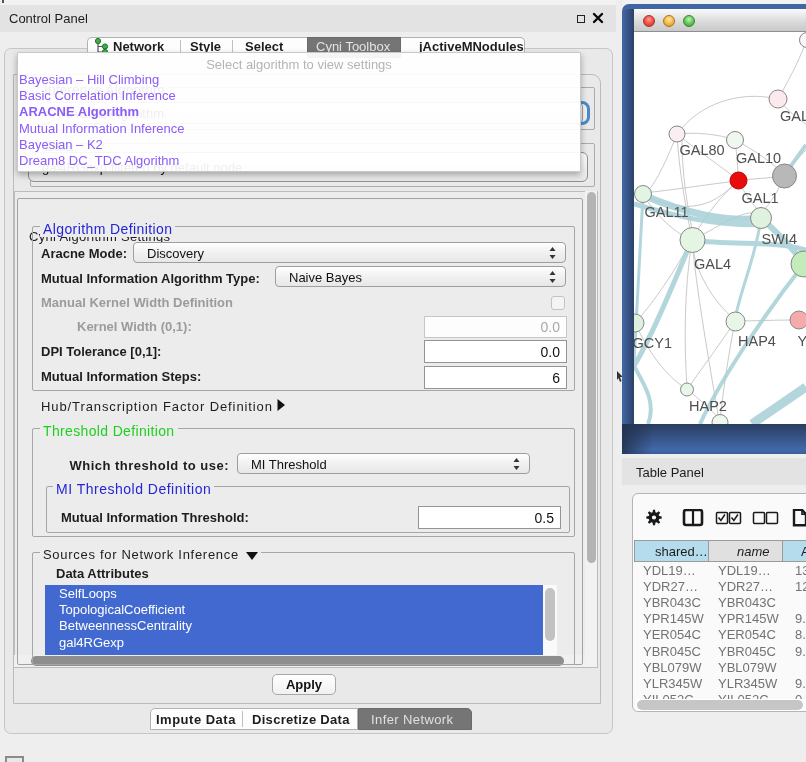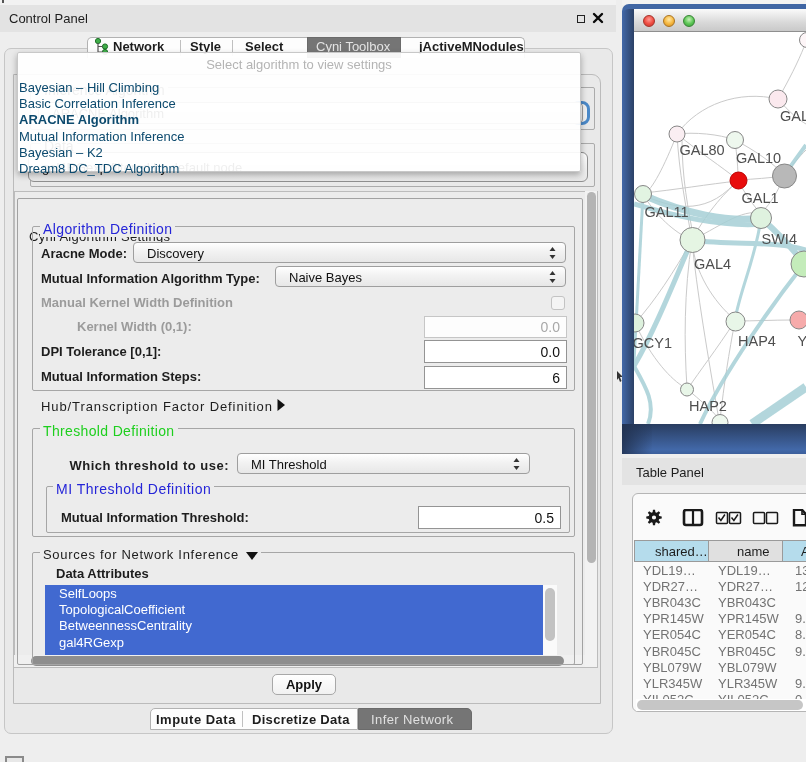--- a/index.html
+++ b/index.html
@@ -158,21 +158,21 @@
   <div class="abs" style="left:150px;top:708px;width:208px;height:22px;background:#fdfdfd;border:1px solid #b2b2b2;border-radius:5px 0 0 0;"></div>
   <div class="abs" style="left:242px;top:711px;width:1px;height:16px;background:#c0c0c0;"></div>
   <div class="abs" style="left:358px;top:708px;width:114px;height:22px;background:#757575;border:1px solid #6b6b6b;border-radius:0 5px 0 0;"></div>
   <div class="abs b13" style="left:156px;top:712px;letter-spacing:0.5px;">Impute Data</div>
   <div class="abs b13" style="left:252px;top:712px;letter-spacing:0.3px;">Discretize Data</div>
   <div class="abs" style="left:371px;top:712px;font-size:13px;color:#e0e0e0;letter-spacing:0.4px;">Infer Network</div>
 </div>
 
 <div class="abs" style="left:17px;top:52px;width:564px;height:120px;background:rgba(255,255,255,0.93);border:1px solid #c8c8c8;border-radius:2px;box-shadow:0 3px 6px rgba(0,0,0,0.3);z-index:5;"></div>
 <div class="abs" style="left:17px;top:57px;width:564px;text-align:center;font-size:13px;color:#b4b4b4;z-index:5;">Select algorithm to view settings</div>
-<div class="abs" style="left:19px;top:80px;font-size:13px;color:#0c4a6e;line-height:16.2px;z-index:5;">
+<div class="abs" style="left:19px;top:72px;font-size:13px;color:#8b5cf6;line-height:16.2px;z-index:5;">
 Bayesian – Hill Climbing<br>
 Basic Correlation Inference<br>
 <b>ARACNE Algorithm</b><br>
 Mutual Information Inference<br>
 Bayesian – K2<br>
 Dream8 DC_TDC Algorithm
 </div>
 
 <div class="abs" style="left:5px;top:756px;width:19px;height:14px;border:2px solid #8a8a8a;background:#e8e8e8;"></div>
 <svg class="abs" style="left:615px;top:371px;" width="10" height="12" viewBox="0 0 10 12">
@@ -286,21 +286,21 @@
     <path d="M148,0.8 h8 l4,4.5 v11 h-12 Z" stroke-width="2.4"></path>
     <path d="M156,0.8 v4.5 h4.2" stroke-width="1.6"></path>
   </g>
 </svg>
 
 <div class="abs" style="left:634px;top:540px;width:172px;height:22px;">
   <div class="abs" style="left:0;top:0;width:75px;height:22px;background:#b5dcec;border:1px solid #9a9a9a;"></div>
   <div class="abs" style="left:75px;top:0;width:74px;height:22px;background:#e0e0e0;border:1px solid #9a9a9a;border-left:none;"></div>
   <div class="abs" style="left:149px;top:0;width:31px;height:22px;background:#b5dcec;border:1px solid #9a9a9a;border-left:none;"></div>
   <div class="abs r13" style="left:21px;top:4px;text-align:center;">shared…</div>
-  <div class="abs r13" style="left:103px;top:4px;">name</div>
+  <div class="abs r13" style="left:103px;top:4px;font-style:italic;">name</div>
   <div class="abs r13" style="left:167px;top:4px;">A</div>
 </div>
 <div class="abs" style="left:636px;top:562.5px;width:170px;height:137px;font-size:13px;color:#737373;line-height:16.2px;overflow:hidden;">
   <div class="abs" style="left:7px;top:0;">YDL19…<br>YDR27…<br>YBR043C<br>YPR145W<br>YER054C<br>YBR045C<br>YBL079W<br>YLR345W<br>YIL052C</div>
   <div class="abs" style="left:82px;top:0;">YDL19…<br>YDR27…<br>YBR043C<br>YPR145W<br>YER054C<br>YBR045C<br>YBL079W<br>YLR345W<br>YIL052C</div>
   <div class="abs" style="left:159px;top:0;">13<br>12<br><br>9.<br>8.<br>9.<br><br>9.<br>0.</div>
 </div>
 
 <div class="abs" style="left:636px;top:699px;width:170px;height:12px;background:#ffffff;"></div>
 <div class="abs" style="left:637px;top:700px;width:166px;height:10px;background:#c6c6c6;border-radius:5px;"></div>

